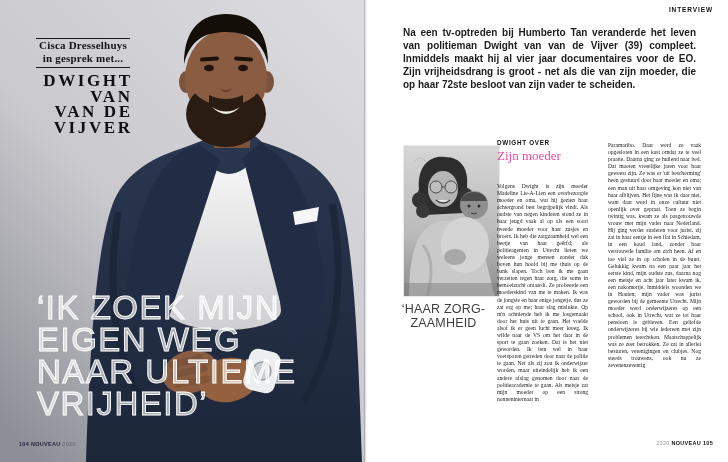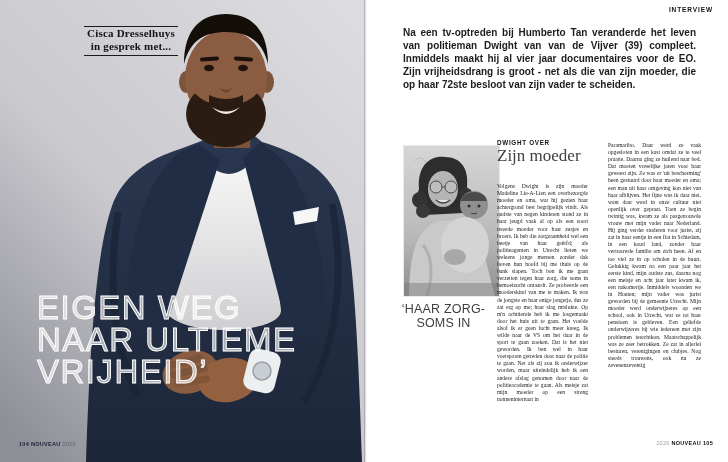--- a/index.html
+++ b/index.html
@@ -5,21 +5,21 @@
   html,body{margin:0;padding:0;background:#555;}
   .spread{
     position:relative;width:728px;height:462px;background:#ffffff;
     overflow:hidden;font-family:"Liberation Sans",sans-serif;
     margin:0 auto;
   }
   
   .left-photo-svg{position:absolute;left:0;top:0;display:block;}
   .gutter{position:absolute;left:364px;top:0;width:3px;height:462px;
     background:linear-gradient(to right,rgba(90,90,100,.35),rgba(255,255,255,0));}
-  .kicker-block{position:absolute;left:36px;top:26px;width:94px;color:#141414;text-align:center;margin-left:48px;}
+  .kicker-block{position:absolute;left:36px;top:38px;width:94px;color:#141414;text-align:center;}
   .kicker-rule{border-top:1.5px solid #1a1a1a;margin:0;}
   .kicker-line{font-family:"Liberation Serif",serif;font-weight:700;font-size:11px;line-height:12.5px;letter-spacing:.2px;}
   .kicker-rule.bottom{margin-top:3px;}
   .big-title{margin-top:5px;text-align:right;font-family:"Liberation Serif",serif;
     font-weight:700;font-size:17px;line-height:15.5px;letter-spacing:2.6px;margin-right:-2.6px;color:#0f0f0f;}
   .big-quote{position:absolute;left:37px;top:292px;text-transform:uppercase;white-space:nowrap;
     font-family:"Liberation Sans",sans-serif;font-weight:100;font-size:33px;line-height:32px;
     letter-spacing:1.5px;color:rgba(255,255,255,0.62);-webkit-text-stroke:0.9px #ffffff;}
   .footer{font-size:5.5px;line-height:6px;letter-spacing:.3px;}
   .footer b{font-weight:700;}
@@ -32,21 +32,21 @@
     font-weight:700;font-size:10px;line-height:13px;color:#1d1d1d;
     text-align:justify;text-align-last:left;}
   .bw-photo{position:absolute;left:403px;top:145px;display:block;}
   .pull-quote{position:absolute;left:390px;top:303px;width:107px;text-align:center;
     font-weight:500;font-size:12.5px;line-height:13.8px;letter-spacing:.2px;color:#3e3e3e;}
   .col{position:absolute;}
   .col2{left:497px;top:139px;width:91px;}
   .col3{left:608px;top:142px;width:93px;}
   .article-kicker{font-weight:700;font-size:6.3px;line-height:7px;letter-spacing:.7px;color:#111;}
   .article-heading{margin:1px 0 18px 0;font-family:"Liberation Serif",serif;font-weight:400;
-    font-size:17px;line-height:18px;color:#404040;}
+    font-size:13px;line-height:18px;color:#ec4899;}
   .body-text{margin:0;font-family:"Liberation Serif",serif;font-size:5.6px;line-height:7.1px;
     color:#1c1c1c;text-align:justify;}
   .footer-right{position:absolute;right:15px;top:440px;color:#111;text-align:right;}
   .footer-right .muted{color:#9a9a9a;font-weight:400;}
 </style>
 </head>
 <body>
 
 <div class="spread">
 
@@ -108,23 +108,30 @@
         <circle cx="262" cy="371" r="9" fill="#c9ced4" stroke="#9aa0a8" stroke-width="1.5"></circle>
       </g>
     </g>
   </svg>
 
   <div class="kicker-block">
     <div class="kicker-rule"></div>
     <div class="kicker-line">Cisca Dresselhuys</div>
     <div class="kicker-line">in gesprek met...</div>
     <div class="kicker-rule bottom"></div>
+    <div class="big-title">
+      <div>DWIGHT</div>
+      <div>VAN</div>
+      <div>VAN DE</div>
+      <div>VIJVER</div>
+    </div>
   </div>
 
   <div class="big-quote">
+    <div>‘IK ZOEK MIJN</div>
     <div>EIGEN WEG</div>
     <div>NAAR ULTIEME</div>
     <div>VRIJHEID’</div>
   </div>
 
   <div class="footer footer-left">
     <b>104</b>
     <b>NOUVEAU</b>
     <span class="muted">2020</span>
   </div>
@@ -167,21 +174,21 @@
       <path d="M68,68 Q71,70 74,68" stroke="#3a3a3a" stroke-width="1" fill="none"></path>
       <ellipse cx="62" cy="100" rx="24" ry="28" fill="#d4d4d4"></ellipse>
       <ellipse cx="52" cy="112" rx="11" ry="8" fill="#a8a8a8"></ellipse>
     </g>
     <rect y="138" width="97" height="14" fill="#7e7e7e" opacity="0.5"></rect>
     <rect x="0.5" y="0.5" width="96" height="151" fill="none" stroke="#e9e9e9"></rect>
   </svg>
 
   <div class="pull-quote">
     <div>‘HAAR ZORG-</div>
-    <div>SOMS IN</div>
+    <div>ZAAMHEID</div>
   </div>
 
   <div class="col col2">
     <div class="article-kicker">DWIGHT OVER</div>
     <h2 class="article-heading">Zijn moeder</h2>
     <p class="body-text">Volgens Dwight is zijn moeder Madeline Lie-A-Lien een overbezorgde moeder en oma, wat hij gezien haar achtergrond best begrijpelijk vindt. Als oudste van negen kinderen stond ze in haar jeugd vaak al op als een soort tweede moeder voor haar zusjes en broers. Ik heb die zorgzaamheid wel een beetje van haar geërfd; als politieagenten in Utrecht lieten we weleens jonge mensen zonder dak boven hun hoofd bij me thuis op de bank slapen. Toch ben ik me gaan verzetten tegen haar zorg, die soms in bemoeizucht ontaardt. Ze probeerde een moederskind van me te maken. Ik was de jongste en haar enige jongetje, dus ze zat erg op me; haar slag mislukte. Op m'n achttiende heb ik me losgemaakt door het huis uit te gaan. Het voelde alsof ik er geen lucht meer kreeg. Ik wilde naar de VS om het daar in de sport te gaan zoeken. Dat is het niet geworden. Ik ben wel in haar voetsporen getreden door naar de politie te gaan. Net als zij zou ik onderwijzer worden, maar uiteindelijk heb ik een andere afslag genomen door naar de politieacademie te gaan. Als meisje zat mijn moeder op een streng nonneninternaat in</p>
   </div>
 
   <div class="col col3">
     <p class="body-text">Paramaribo. Daar werd ze vaak opgesloten in een kast omdat ze te veel praatte. Daarna ging ze huilend naar bed. Dat moeten vreselijke jaren voor haar geweest zijn. Ze was er 'uit bescherming' heen gestuurd door haar moeder en oma; een man uit haar omgeving kon niet van haar afblijven. Het fijne was ik daar niet, want daar werd in onze cultuur niet openlijk over gepraat. Toen ze begin twintig was, kwam ze als pasgetrouwde vrouw met mijn vader naar Nederland. Hij ging verder studeren voor jurist, zij zat in haar eentje in een flat in Schiedam, in een koud land, zonder haar vertrouwde familie om zich heen. Af en toe viel ze in op scholen in de buurt. Gelukkig kwam na een paar jaar het eerste kind, mijn oudste zus, daarna nog een meisje en acht jaar later kwam ik, een nakomertje. Inmiddels woonden we in Houten; mijn vader was jurist geworden bij de gemeente Utrecht. Mijn moeder werd onderwijzeres op een school, ook in Utrecht, wat ze tot haar pensioen is gebleven. Een geliefde onderwijzeres bij wie iedereen met zijn problemen terechtkon. Maatschappelijk was ze zeer betrokken. Ze zat in allerlei besturen, verenigingen en clubjes. Nog steeds trouwens, ook nu ze zevenenzeventig</p>

